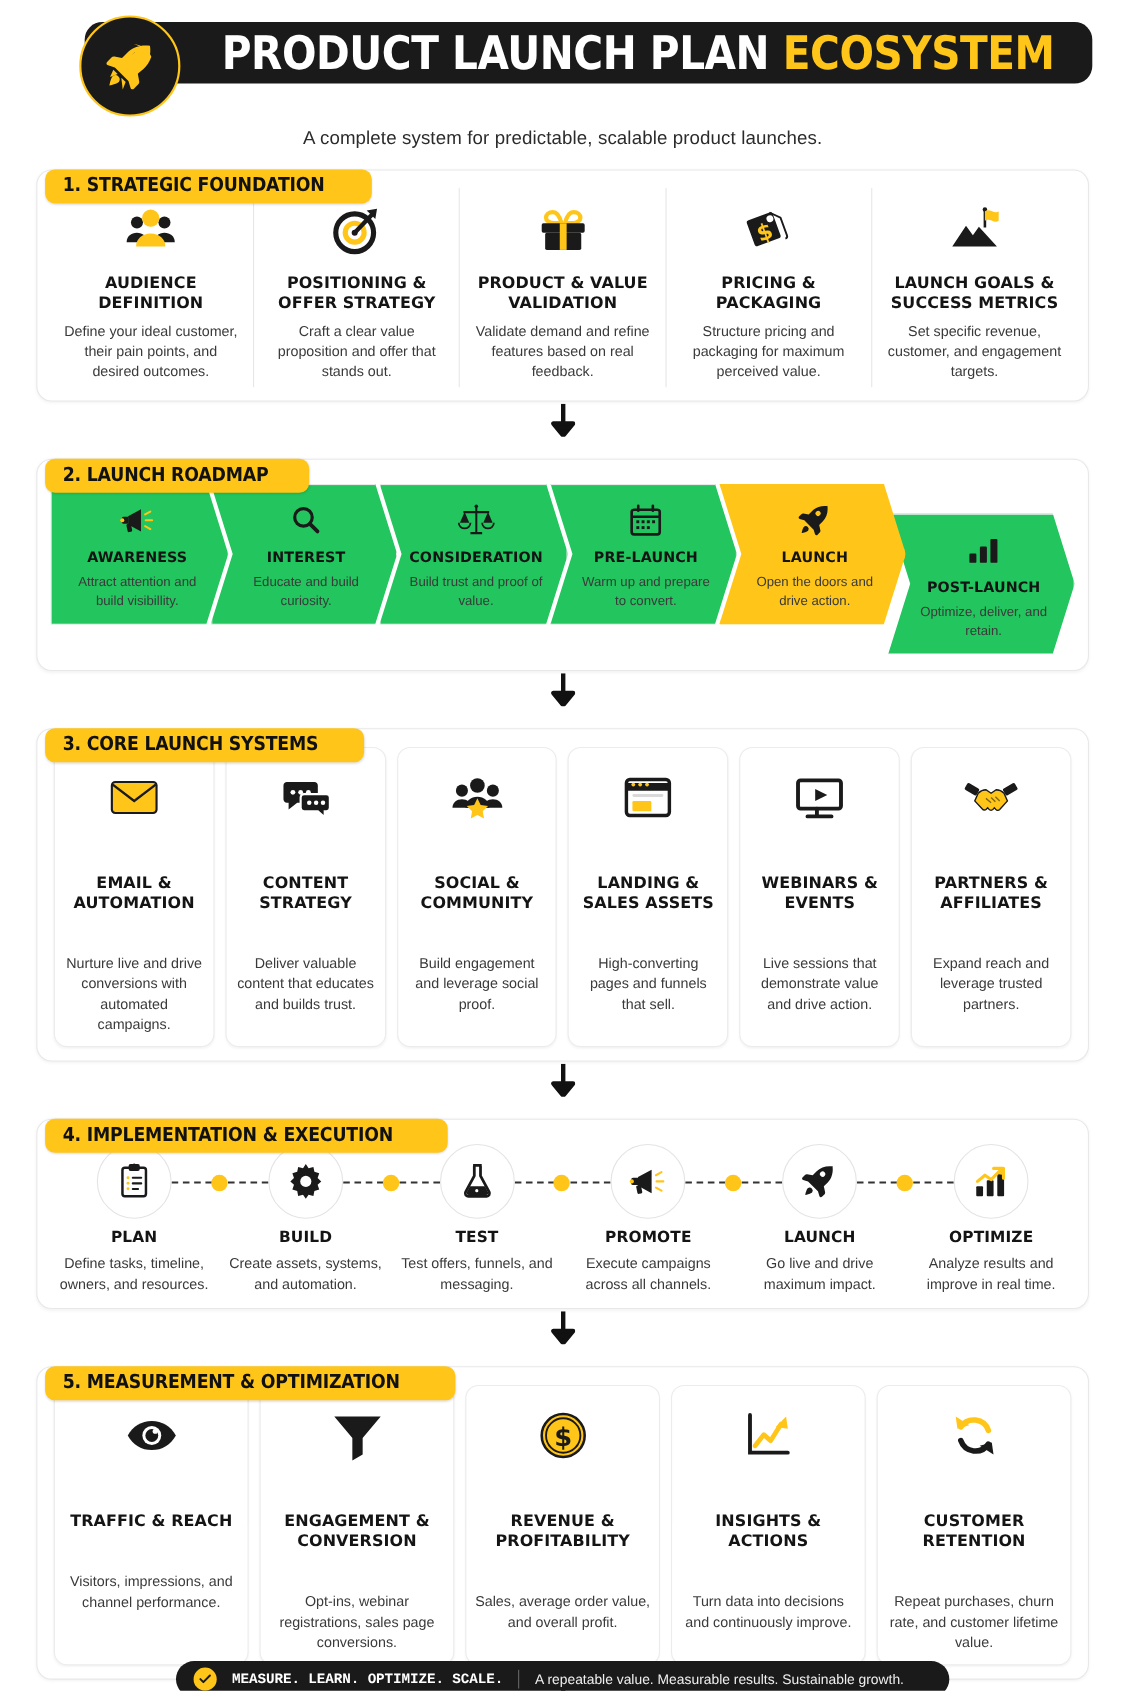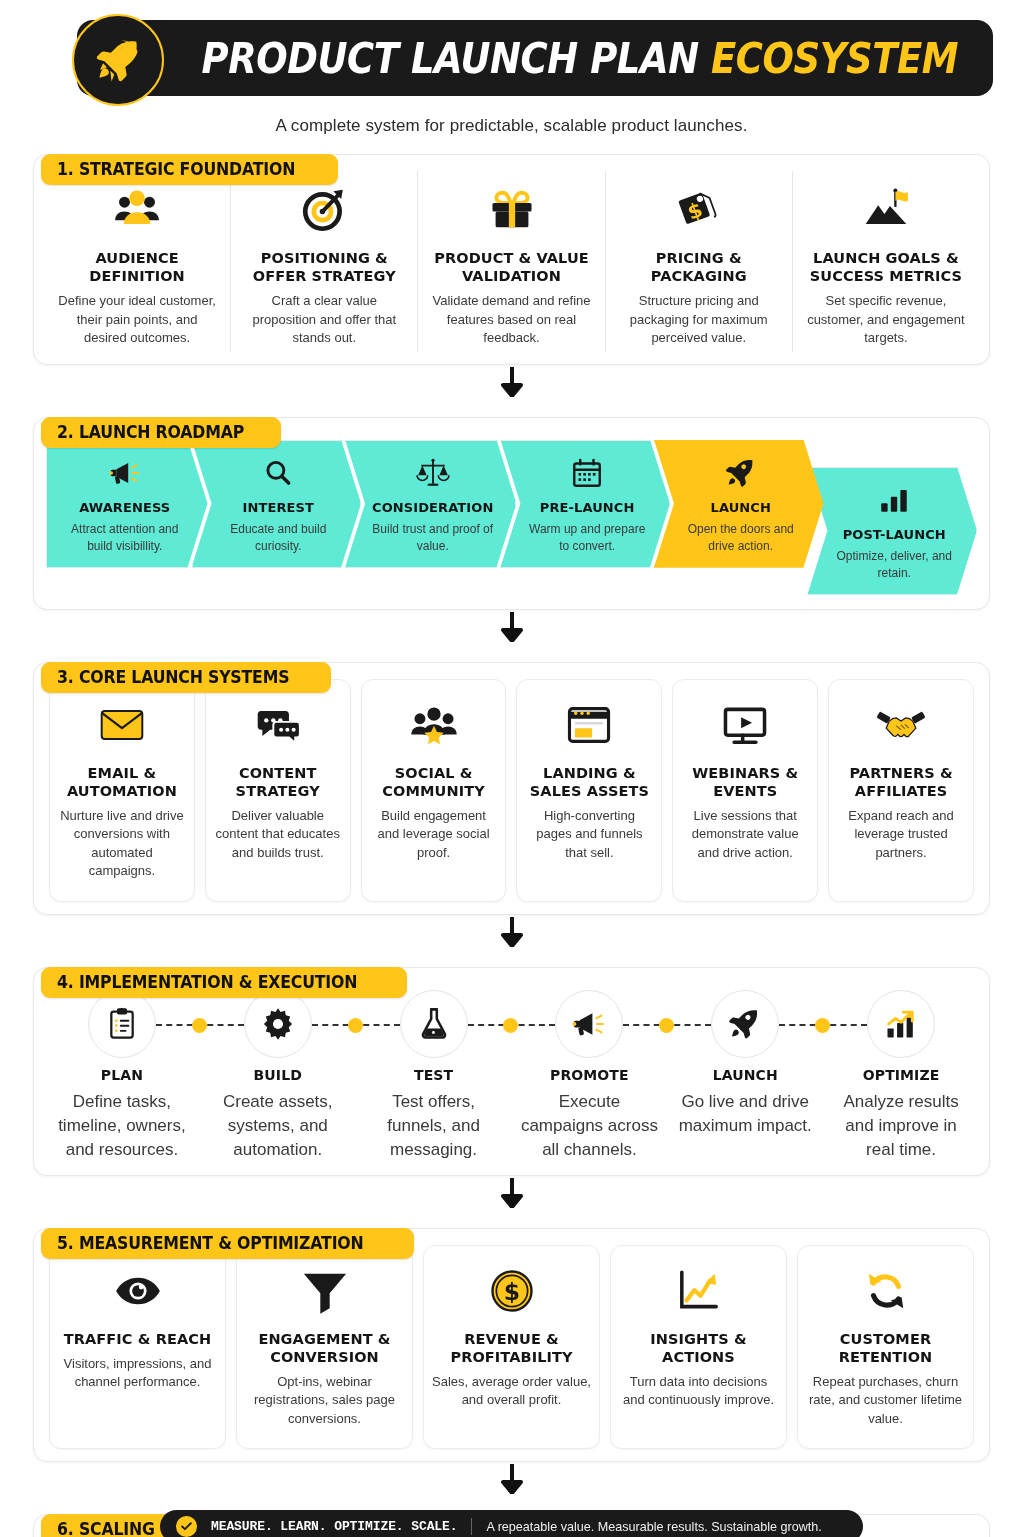--- a/index.html
+++ b/index.html
@@ -21,29 +21,28 @@
   .header-wrap {
     position: relative;
     height: 100px;
     margin: 14px 30px 0 30px;
   }
   .header-bar {
     position: absolute;
     left: 47px;
     top: 6px;
     right: 0;
-    height: 76px;
+    height: 56px;
     background: #1a1a1a;
     border-radius: 16px;
     display: flex;
     align-items: center;
     justify-content: center;
     padding-left: 110px;
     padding-right: 20px;
-    font-style: italic;
   }
   .header-title {
     font-family: "DejaVu Sans", sans-serif;
     font-weight: bold;
     font-size: 42px;
     letter-spacing: -0.5px;
     color: #ffffff;
     white-space: nowrap;
     transform: scaleX(0.88);
     transform-origin: center;
@@ -116,29 +115,30 @@
     display: flex;
     flex-direction: column;
     align-items: center;
   }
   .col-div:last-child { border-right: none; }
 
   
   .col-card {
     flex: 1;
     margin: 0 5px;
-    padding: 12px 8px 20px 8px;
+    padding: 12px 8px 10px 8px;
     text-align: center;
     border: 1px solid #ececec;
     border-radius: 12px;
     background: #fff;
     box-shadow: 0 1px 2px rgba(0,0,0,0.04);
     display: flex;
     flex-direction: column;
     align-items: center;
+    gap: 30px;
   }
 
   .icon-box {
     height: 66px;
     display: flex;
     align-items: center;
     justify-content: center;
     margin-bottom: 6px;
   }
   .item-title {
@@ -170,21 +170,21 @@
     width: 100%;
     padding: 4px 4px 4px 4px;
   }
   .chev {
     flex: 1;
     position: relative;
     height: 128px;
     margin-right: -16px;
     text-align: center;
     padding: 9px 22px 0 26px;
-    background: #5eead4;
+    background: #22c55e;
     border: 1px solid #e9e9e9;
     clip-path: polygon(0% 0%, calc(100% - 20px) 0%, 100% 50%, calc(100% - 20px) 100%, 0% 100%, 20px 50%);
   }
   .chev:first-child {
     clip-path: polygon(0% 0%, calc(100% - 20px) 0%, 100% 50%, calc(100% - 20px) 100%, 0% 100%);
     padding-left: 18px;
   }
   .chev:last-child { margin-right: 0; margin-top: 27px; }
   .chev.active {
     background: #FFC619;
@@ -243,21 +243,21 @@
     left: calc(100% - 8px);
     width: 15px;
     height: 15px;
     border-radius: 50%;
     background: #FFC619;
     z-index: 3;
   }
   .tl-step:last-child .tl-line,
   .tl-step:last-child .tl-dot { display: none; }
   .tl-step .item-title { margin-top: 9px; font-size: 14px; margin-bottom: 6px; }
-  .tl-step .item-desc { font-size: 17px; padding: 0 6px; }
+  .tl-step .item-desc { font-size: 13px; padding: 0 6px; }
 
   
   .footer {
     position: absolute;
     left: 160px;
     right: 160px;
     bottom: 8px;
     height: 33px;
     background: #1a1a1a;
     border-radius: 17px;

